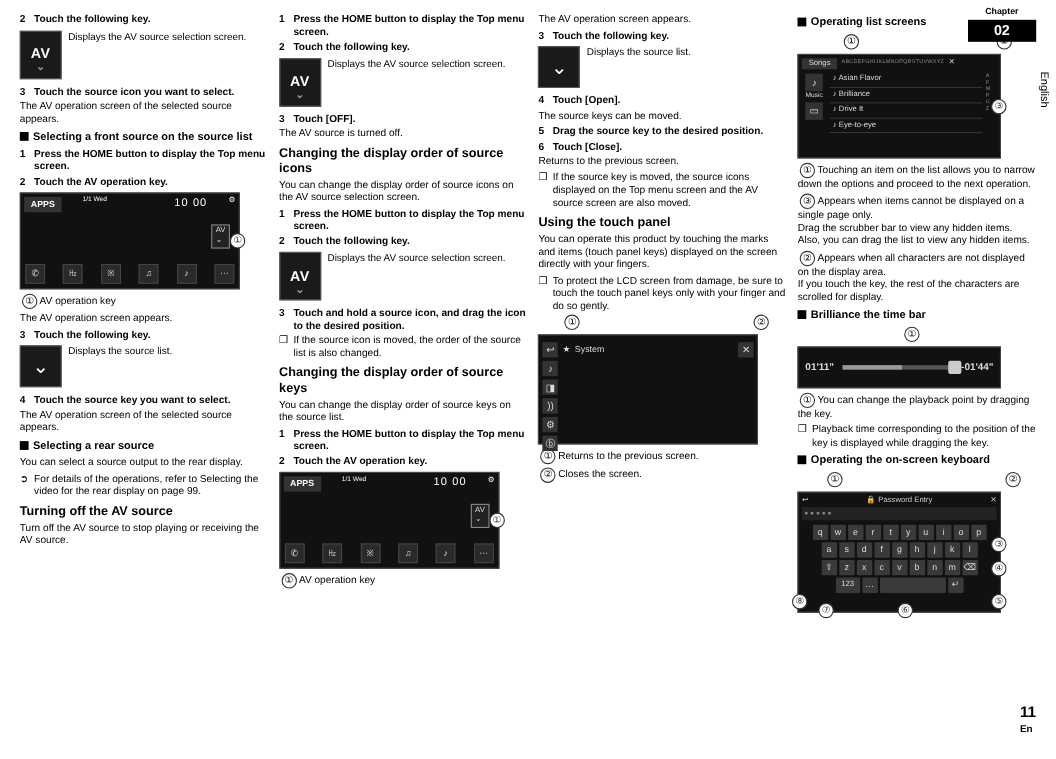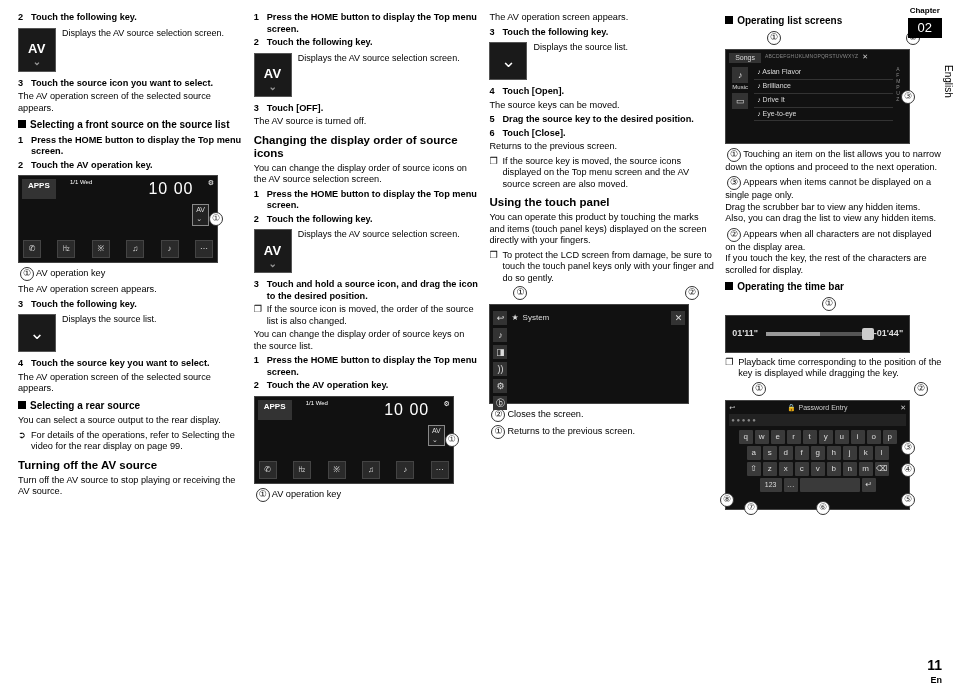--- a/index.html
+++ b/index.html
@@ -143,21 +143,21 @@
     font-size: 7px;
     color: #fff;
   }
   .ss-apps .apps-btn {
     background: #333;
     padding: 2px 6px;
     font-size: 8px;
     font-weight: bold;
   }
   .ss-apps .time {
-    font-size: 16px;
+    font-size: 10px;
     letter-spacing: 1px;
     margin-left: 42px;
   }
   .ss-apps .av-box {
     position: absolute;
     right: 8px;
     top: 28px;
     border: 1px solid #888;
     padding: 1px 3px;
     font-size: 7px;
@@ -367,37 +367,36 @@
     top: -4px;
     text-align: center;
   }
   .chapter-box .lbl {
     font-size: 8px;
     font-weight: bold;
   }
   .chapter-box .num {
     background: #000;
     color: #fff;
-    font-weight: normal;
+    font-weight: bold;
     font-size: 13px;
-    padding: 2px 10px;
+    padding: 2px 24px;
     margin-top: 2px;
   }
   .side-lang {
     position: absolute;
     right: -12px;
     top: 55px;
     writing-mode: vertical-rl;
     font-size: 10px;
   }
   .footer {
     position: absolute;
-    bottom: 4px;
+    bottom: 22px;
     right: 18px;
-    text-align: right;
   }
   .footer .pg {
     font-size: 14px;
     font-weight: bold;
   }
   .footer .lang {
     font-size: 9px;
     font-weight: bold;
   }
   .markers-row {
@@ -531,20 +530,21 @@
     </div>
     <div class="step">
         <span class="num">3</span>
         <span>Touch and hold a source icon, and drag the icon to the desired position.</span>
       </div>
     <div class="note">
         <span class="bullet">❐</span>
         <span>If the source icon is moved, the order of the source list is also changed.</span>
       </div>
 
+    <h2 class="sec">Changing the display order of source keys</h2>
     <p>You can change the display order of source keys on the source list.</p>
     <div class="step">
         <span class="num">1</span>
         <span>Press the HOME button to display the Top menu screen.</span>
       </div>
     <div class="step">
         <span class="num">2</span>
         <span>Touch the AV operation key.</span>
       </div>
 
@@ -634,22 +634,22 @@
         </div>
       <div class="row">
           <span class="ico">⚙</span>
           <span style="flex:1"></span>
         </div>
       <div class="row">
           <span class="ico">ⓑ</span>
           <span style="flex:1"></span>
         </div>
     </div>
+    <p><span class="top-marker">①</span><span>Returns to the previous screen.</span></p>
     <p><span class="top-marker">②</span><span>Closes the screen.</span></p>
-    <p><span class="top-marker">①</span><span>Returns to the previous screen.</span></p>
   </div>
 
   <div class="col col-4">
     <div class="chapter-box">
       <div class="lbl">Chapter</div>
       <div class="num">02</div>
     </div>
     <div class="side-lang">English</div>
 
     <h3 class="sub">
@@ -685,39 +685,43 @@
       <div class="ss-circle" style="right:-6px; top:40px;">③</div>
     </div>
     <p><span class="top-marker">①</span><span>Touching an item on the list allows you to narrow down the options and proceed to the next operation.</span></p>
     <p style="white-space:pre-line;"><span class="top-marker">③</span><span>Appears when items cannot be displayed on a single page only.
 Drag the scrubber bar to view any hidden items.
 Also, you can drag the list to view any hidden items.</span></p>
     <p style="white-space:pre-line;"><span class="top-marker">②</span><span>Appears when all characters are not displayed on the display area.
 If you touch the key, the rest of the characters are scrolled for display.</span></p>
 
     <h3 class="sub">
-        <span>Operating the time bar</span>
+        <span>Brilliance the time bar</span>
       </h3>
     <div class="markers-row">
       <span style="width:95px;"></span>
         <span class="top-marker">①</span>
     </div>
     <div class="timebar">
       <span>01'11"</span>
       <div class="track">
           <div class="prog"></div>
         </div>
       <div class="knob"></div>
       <span>-01'44"</span>
     </div>
+    <p><span class="top-marker">①</span><span>You can change the playback point by dragging the key.</span></p>
     <div class="note">
         <span class="bullet">❐</span>
         <span>Playback time corresponding to the position of the key is displayed while dragging the key.</span>
       </div>
 
+    <h3 class="sub">
+        <span>Operating the on-screen keyboard</span>
+      </h3>
     <div class="markers-row">
       <span style="width:25px;"></span>
         <span class="top-marker">①</span>
       <span style="flex:1;"></span>
         <span class="top-marker">②</span>
         <span style="width:12px;"></span>
     </div>
     <div class="keyboard">
       <div class="khdr">
           <span>↩</span>

